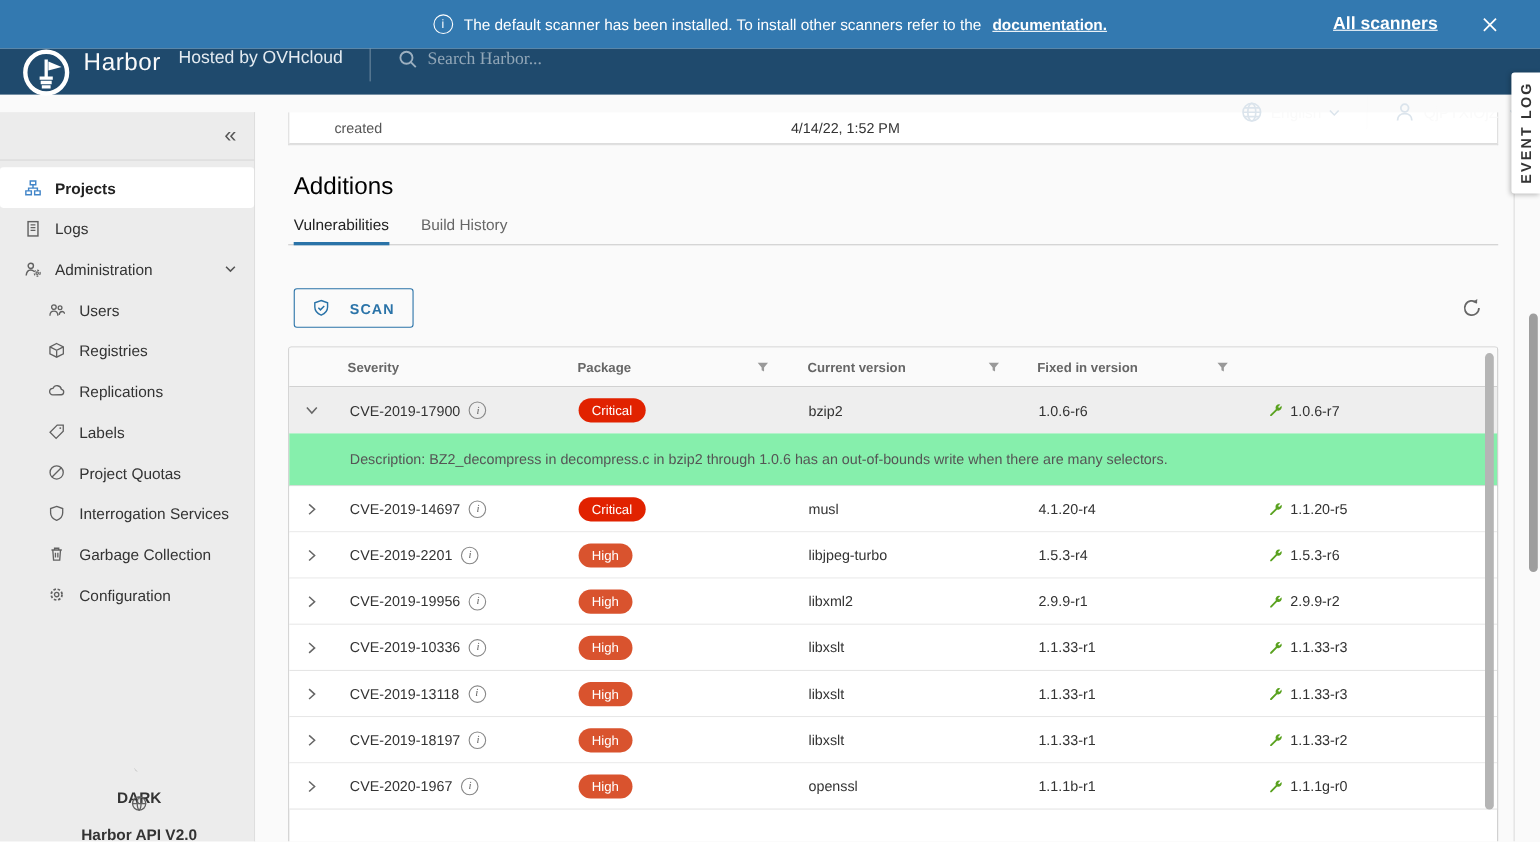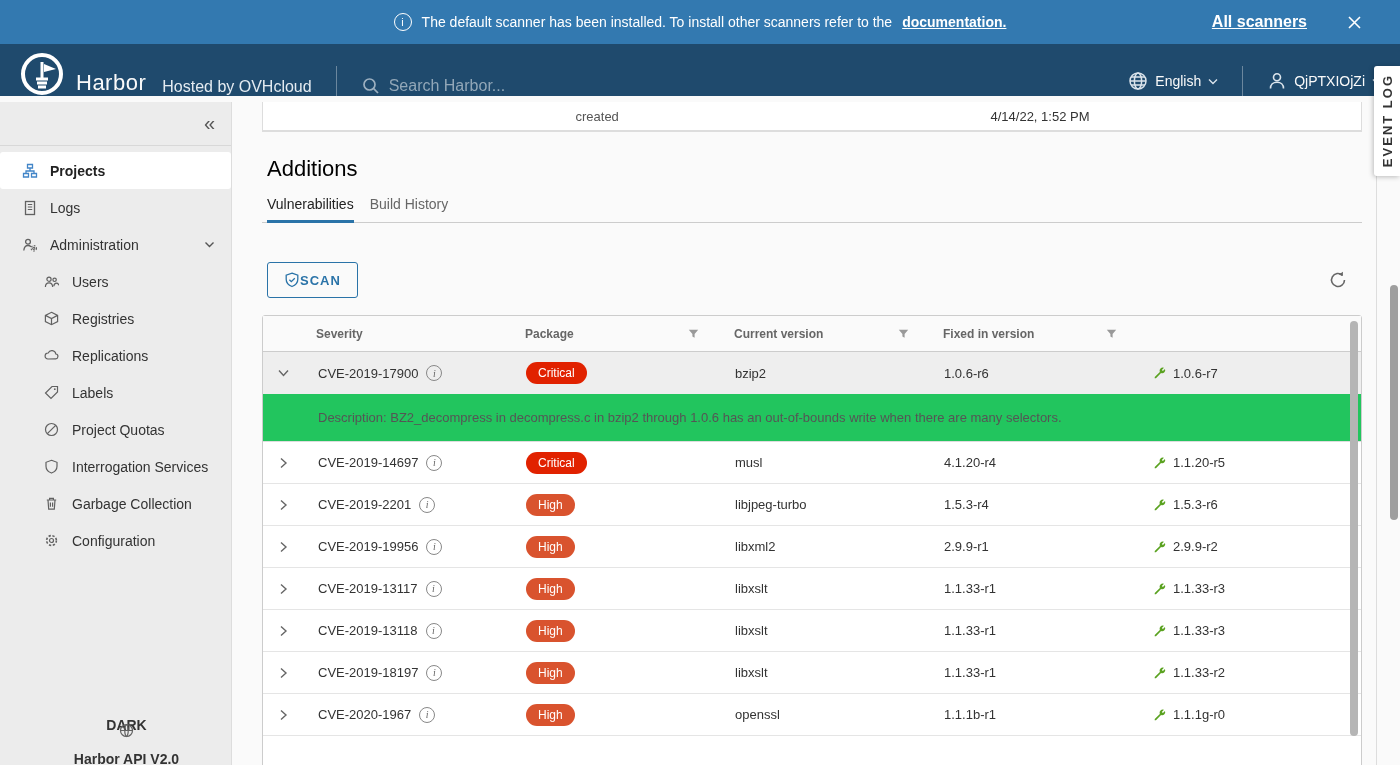--- a/index.html
+++ b/index.html
@@ -8,27 +8,27 @@
 
   
   .banner { position:absolute; left:0; top:0; width:1400px; height:44px; background:#3379b0; color:#fff; z-index:10; }
   .banner-center { position:absolute; left:0; right:0; top:0; height:44px; display:flex; align-items:center; justify-content:center; gap:10px; font-size:14px; }
   .banner .info-circ { width:18px; height:18px; border:1.5px solid #fff; border-radius:50%; display:inline-flex; align-items:center; justify-content:center; font-size:11px; font-style:normal; flex:0 0 auto; }
   .banner a, .banner .lnk { color:#fff; font-weight:bold; text-decoration:underline; cursor:pointer; }
   .banner-right { position:absolute; right:38px; top:0; height:44px; display:flex; align-items:center; gap:40px; }
   .banner-close svg { display:block; }
 
   
-  .hdr { position:absolute; left:0; top:44px; width:1400px; height:52px; background:#1f4a6d; color:#fafafa; display:flex; align-items:flex-end; z-index:9; }
+  .hdr { position:absolute; left:0; top:44px; width:1400px; height:42px; background:#1f4a6d; color:#fafafa; display:flex; align-items:flex-start; z-index:9; }
   .hdr-logo { width:44px; height:44px; margin-left:20px; flex:0 0 auto; }
   .hdr-brand { font-size:22px; margin-left:12px; letter-spacing:.5px; }
   .hdr-hosted { font-size:16px; margin-left:16px; color:#e4ebf1; font-weight:300; }
   .hdr-div { width:1px; height:30px; background:rgba(250,250,250,.35); margin:0 24px; }
   .hdr-search { display:flex; align-items:center; gap:8px; flex:1; }
-  .hdr-search input { background:transparent; border:none; outline:none; color:#fafafa; font-size:16px; width:420px; font-family:Liberation Sans, sans-serif; }
+  .hdr-search input { background:transparent; border:none; outline:none; color:#fafafa; font-size:16px; width:420px; font-family:Liberation Serif, serif; }
   .hdr-search input::placeholder { color:#92a7b8; }
   .hdr-right { display:flex; align-items:center; margin-right:18px;margin-top:43px; }
   .hdr-item { display:flex; align-items:center; gap:7px; font-size:14px; cursor:pointer; }
   .chev { display:inline-block; }
 
   
   .sidebar { position:absolute; left:0; top:102px; width:232px; height:663px; background:#ececec; border-right:1px solid #ddd; }
   .collapse-strip { height:44px; display:flex; align-items:center; justify-content:flex-end; padding-right:16px; border-bottom:1px solid #d8d8d8; color:#555; font-size:20px; cursor:pointer; }
   .nav { padding-top:6px; }
   .nav-item { display:flex; align-items:center; gap:12px; height:37px; padding-left:22px; font-size:14px; color:#333; cursor:pointer; position:relative; }
@@ -36,39 +36,39 @@
   .nav-item.child { padding-left:44px; }
   .nav-item .nav-chev { position:absolute; right:16px; color:#555; }
   .nav-icon { width:16px; height:16px; flex:0 0 auto; display:inline-flex; }
   .nav-bottom { position:absolute; left:0; bottom:8px; width:100%; }
   .nav-bottom .nav-item { height:34px; font-weight:bold;flex-direction:column; }
 
   
   .main { position:absolute; left:232px; top:102px; width:1168px; height:663px; background:#fafafa; overflow:hidden; padding:0 38px 0 30px; }
 
   .detail-card { background:#fff; border:1px solid #ddd; border-top:none; width:1100px; }
-  .d-row { display:flex; height:29px; align-items:center; font-size:13px; border-bottom:1px solid #e8e8e8;justify-content:center; }
+  .d-row { display:flex; height:29px; align-items:center; font-size:13px; border-bottom:1px solid #e8e8e8; }
   .d-row:last-child { border-bottom:1px solid #ddd; }
   .d-label { width:456px; padding-left:41px; color:#555; }
   .d-value { color:#333; }
 
   .additions-title { margin-top:24px; font-size:22px; font-weight:400; color:#000; padding-left:5px; }
-  .tabs { display:flex; gap:16px; margin-top:14px; border-bottom:1px solid #ccc; width:1100px; padding-left:5px; }
+  .tabs { display:flex; gap:29px; margin-top:14px; border-bottom:1px solid #ccc; width:1100px; padding-left:5px; }
   .tab { font-size:14px; color:#666; padding-bottom:8px; cursor:pointer; }
   .tab.active { color:#222; border-bottom:3px solid #2a73a8; margin-bottom:-1px; }
 
   .toolbar { margin-top:39px; display:flex; align-items:center; width:1100px; padding-left:5px; }
-  .scan-btn { display:inline-flex; align-items:center; gap:0; height:36px; padding:0 16px; border:1px solid #2a73a8; border-radius:3px; background:#fafafa; color:#2a73a8; font-weight:bold; font-size:13px; letter-spacing:1px; cursor:pointer; font-family:inherit; }
+  .scan-btn { display:inline-flex; align-items:center; gap:18px; height:36px; padding:0 16px; border:1px solid #2a73a8; border-radius:3px; background:#fafafa; color:#2a73a8; font-weight:bold; font-size:13px; letter-spacing:1px; cursor:pointer; font-family:inherit; }
   .refresh { margin-left:auto; margin-right:14px; cursor:pointer; }
 
   .vtable { position:relative; margin-top:17px; width:1100px; background:#fff; border:1px solid #ccc; border-radius:3px; height:470px; }
   .vhead { display:flex; height:36px; background:#fafafa; border-bottom:1px solid #ccc; align-items:center; font-size:12px; color:#666; font-weight:bold; }
   .vrow { display:flex; height:42px; align-items:center; font-size:13px; color:#333; border-bottom:1px solid #e5e5e5; background:#fff; }
   .vrow.expanded { background:#eee; border-bottom:none; }
-  .desc-row { background:#22c55e; height:48px; display:flex; align-items:center; padding-left:55px; font-size:13px; color:#555; border-bottom:1px solid #ddd; }
+  .desc-row { background:#86efac; height:48px; display:flex; align-items:center; padding-left:55px; font-size:13px; color:#555; border-bottom:1px solid #ddd; }
   .cell { display:flex; align-items:center; }
   .c-expand { width:40px; justify-content:center; }
   .c-vuln { width:210px; gap:8px; }
   .c-sev { width:210px; }
   .c-pkg { width:210px; }
   .c-cur { width:210px; }
   .c-fix { width:208px; gap:6px; }
   .hcell { position:relative; display:flex; align-items:center; height:100%; }
   .hcell .funnel { position:absolute; right:24px; cursor:pointer; display:inline-flex; }
   .caret { color:#666; cursor:pointer; display:inline-flex; }
@@ -459,21 +459,21 @@
 
   <div class="vrow">
     <div class="cell c-expand">
       <span class="caret">
         <svg width="9" height="12" viewBox="0 0 9 12">
                 <path d="M2 1.5 L7 6 L2 10.5" fill="none" stroke="#666" stroke-width="1.4"></path>
               </svg>
       </span>
     </div>
     <div class="cell c-vuln" style="padding-left:15px">
-      <span>CVE-2019-13117</span>
+      <span>CVE-2019-10336</span>
       <span class="info-ic">i</span>
     </div>
     <div class="cell c-sev" style="padding-left:13px">
       <span class="badge" style="background: rgb(217, 83, 46);">High</span>
     </div>
     <div class="cell c-pkg" style="padding-left:12px">libxslt</div>
     <div class="cell c-cur" style="padding-left:11px">1.1.33-r1</div>
     <div class="cell c-fix" style="padding-left:10px">
       <span>
         <svg width="14" height="14" viewBox="0 0 16 16">

